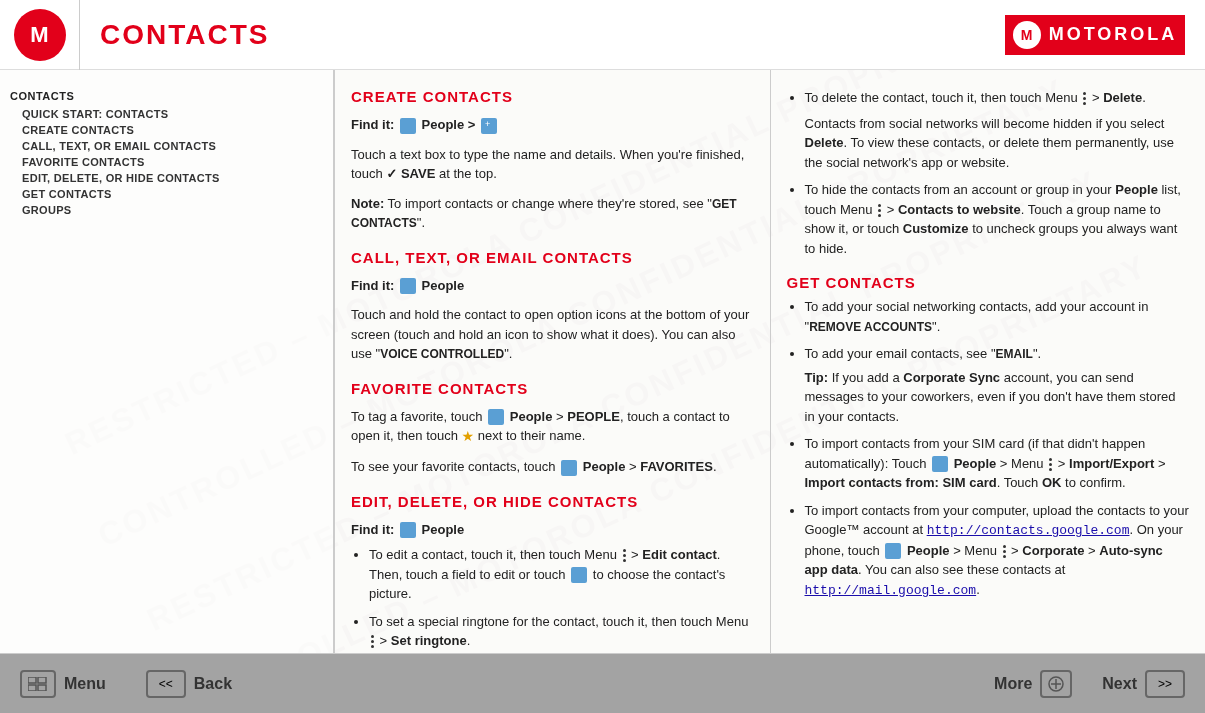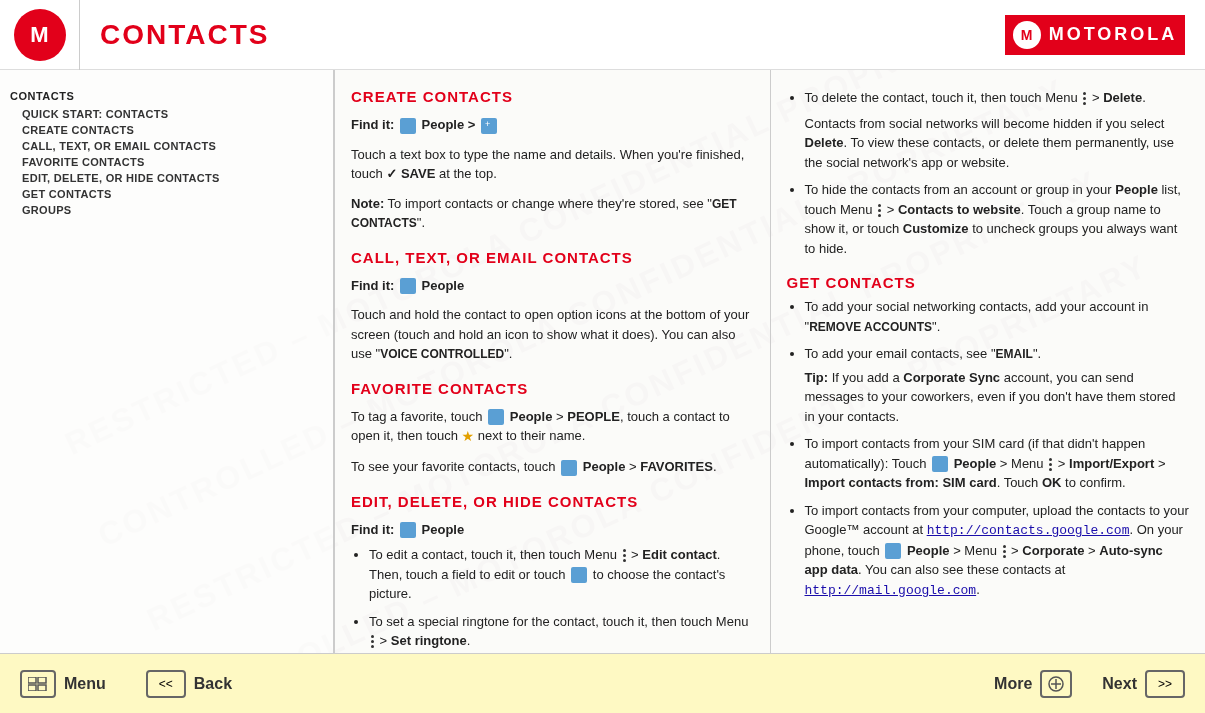--- a/index.html
+++ b/index.html
@@ -219,21 +219,21 @@
       color: #e2a000;
       font-size: 14px;
       vertical-align: middle;
     }
 
     
     .footer {
       position: relative;
       z-index: 10;
       height: 60px;
-      background: #fef9c3;
+      background: #a3a3a3;
       border-top: 1px solid #ccc;
       display: flex;
       align-items: center;
       padding: 0 20px;
     }
     .footer-btn {
       display: flex;
       align-items: center;
       gap: 8px;
       margin-right: 40px;

